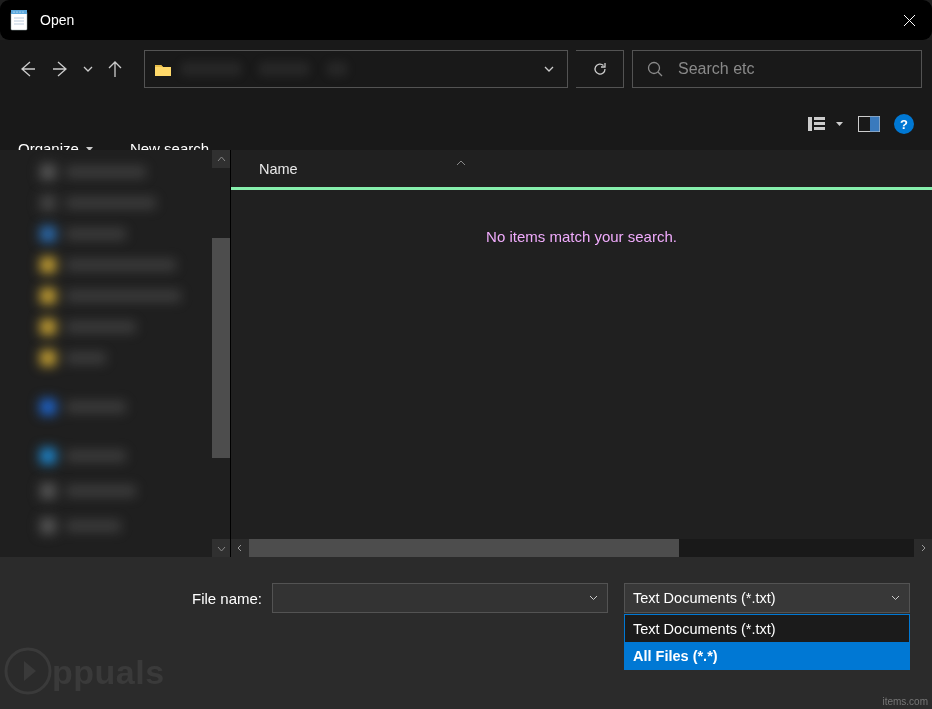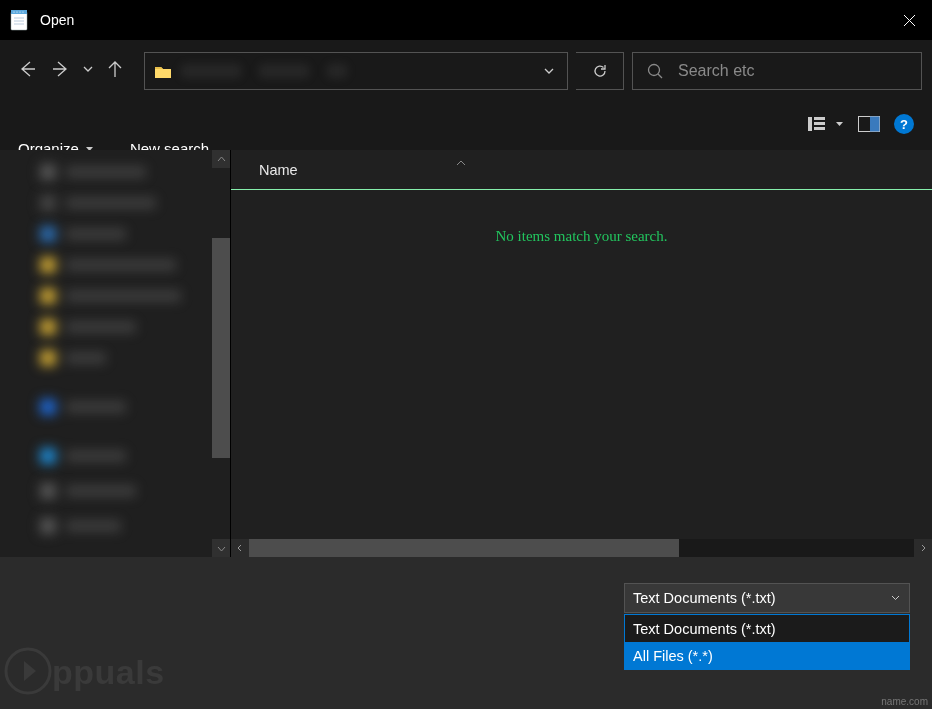--- a/index.html
+++ b/index.html
@@ -1,25 +1,25 @@
 <!DOCTYPE html>
 <html><head>
 <meta charset="utf-8">
 <style>
   * { box-sizing: border-box; margin: 0; padding: 0; font-family: "Segoe UI", Arial, sans-serif; }
   body { width: 932px; height: 709px; background: #1e1e1e; color: #fff; overflow: hidden; position: relative; }
 
   
-  .titlebar { height: 40px; background: #000; display: flex; align-items: center; padding-left: 10px; }
+  .titlebar { height: 40px; background: #000; display: flex; align-items: center; padding-left: 10px; border-radius: 9px; }
   .titlebar .app-icon { width: 20px; height: 24px; margin-right: 10px; display:flex; align-items:center; }
   .titlebar .title { font-size: 14px; color: #fff; }
   .titlebar .close { margin-left: auto; width: 46px; height: 40px; display:flex; align-items:center; justify-content:center; cursor:pointer; }
 
   
-  .navrow { height: 58px; background: #191919; display:flex; align-items:flex-start; padding: 12px 10px; }
+  .navrow { height: 58px; background: #191919; display:flex; align-items:center; padding: 0 10px; }
   .navbtn { width: 34px; height: 34px; display:flex; align-items:center; justify-content:center; color:#ccc; cursor:pointer; }
   .addrbox { flex:1; height: 38px; background:#191919; border:1px solid #535353; margin: 0 8px 0 12px; display:flex; align-items:center; padding-left:8px; }
   .addrbox .folder-icon { width:20px; height:20px; margin-right:8px; display:flex; align-items:center; justify-content:center; }
   .addrbox .path { flex:1; color:#333; display:flex; align-items:center; gap:18px; }
   .addrbox .path span { background: rgba(120,120,120,0.15); border-radius:3px; height:14px; display:inline-block; filter: blur(4px);}
   .addrbox .dd { width:36px; height:36px; display:flex; align-items:center; justify-content:center; color:#ccc; cursor:pointer;}
   .refreshbox { width:48px; height:38px; border:1px solid #535353; border-left:none; display:flex; align-items:center; justify-content:center; color:#ccc; cursor:pointer;}
   .searchbox { width:290px; height:38px; border:1px solid #535353; margin-left:8px; display:flex; align-items:center; padding-left:14px; color:#8a8a8a; cursor:text;}
   .searchbox svg { margin-right:14px; }
 
@@ -35,43 +35,43 @@
   .bodysplit { height: 407px; display:flex; background:#202020; }
   .sidebar { width:230px; background:#1f1f1f; position:relative; overflow:hidden;}
   .sidebar .item { height:31px; display:flex; align-items:center; padding-left:40px; filter: blur(6px);}
   .sidebar .item .sq { width:16px; height:16px; border-radius:2px; margin-right:10px;}
   .sidebar .item .lbl { background:rgba(150,150,150,0.25); height:12px; border-radius:2px;}
   .sidebar .scrollup { position:absolute; top:0; right:0; width:18px; height:18px; background:#303030; display:flex; align-items:center; justify-content:center; cursor:pointer;}
   .sidebar .scrolldown { position:absolute; bottom:0; right:0; width:18px; height:18px; background:#303030; display:flex; align-items:center; justify-content:center; cursor:pointer;}
   .sidebar .thumb { position:absolute; right:0; top:88px; width:18px; height:220px; background:#4d4d4d; cursor:pointer;}
 
   .main { flex:1; background:#202020; display:flex; flex-direction:column; border-left:1px solid #000;}
-  .colheaders { height:40px; display:flex; align-items:center; border-bottom:1px solid #86efac; position:relative;}
+  .colheaders { height:40px; display:flex; align-items:center; border-bottom:3px solid #86efac; position:relative;}
   .colheaders .sort-caret { position:absolute; left:225px; top:2px; color:#888;}
   .colheaders .col { font-size:14.5px; color:#e8e8e8; cursor:pointer;}
   .colheaders .col.name { padding-left:28px; width:460px;}
   .colheaders .col.date { border-left:1px solid #3a3a3a; padding-left:14px; height:26px; display:flex; align-items:center;}
-  .emptymsg { flex:1; display:flex; align-items:flex-start; justify-content:center; padding-top:38px; font-size:15px; color:#22c55e;font-family:Liberation Serif, serif;}
+  .emptymsg { flex:1; display:flex; align-items:flex-start; justify-content:center; padding-top:38px; font-size:15px; color:#f0abfc;}
   .hscroll { height:18px; background:#191919; display:flex; align-items:center;}
   .hscroll .arrow { width:18px; height:18px; background:#2b2b2b; display:flex; align-items:center; justify-content:center; cursor:pointer; color:#999;}
   .hscroll .track { flex:1; height:18px; background:#191919; position:relative;}
   .hscroll .hthumb { position:absolute; left:0; top:0; height:18px; width:430px; background:#4d4d4d; cursor:pointer;}
 
   
   .bottom { height:152px; background:#2b2b2b; padding:26px 22px 10px 22px; position:relative;}
   .row { display:flex; align-items:center; margin-bottom:18px;}
   .row .lbl { width:250px; text-align:right; padding-right:10px; font-size:15px; color:#fff;}
   .combobox { height:30px; background:#333333; border:1px solid #535353; display:flex; align-items:center; padding:0 8px; font-size:14.5px; color:#fff; cursor:pointer; position:relative;}
   .combobox .dd-caret { margin-left:auto; color:#ccc;}
   .filename-box { width:336px; }
   .encoding-box { width:224px; }
   .filter-box { width:286px; position:absolute; right:22px; top:26px; background:#383838;align-items:center;}
   .dropdown-list { position:absolute; top:30px; left:-1px; right:-1px; background:#1b1b1b; border:1px solid #0078d4; z-index:10;}
   .dropdown-list .opt { height:27px; display:flex; align-items:center; padding:0 8px; font-size:14.5px; color:#fff; cursor:pointer;}
-  .dropdown-list .opt.sel { background:#0078d4; }
+  .dropdown-list .opt.sel { background:#0078d4;font-weight:bold; }
 
   .watermark { position:absolute; left:4px; bottom:6px; font-size:34px; font-weight:600; color:rgba(60,60,60,0.9); letter-spacing:0.5px; font-family: Arial, sans-serif;}
   .watermark .circ { display:inline-block; vertical-align:middle;}
   .site { position:absolute; right:2px; bottom:2px; font-size:10px; color:#777; background:#2b2b2b; padding:0 2px;}
 </style>
 </head>
 <body>
 
 <div class="titlebar">
   <span class="app-icon">
@@ -265,20 +265,29 @@
           <svg width="8" height="8" viewBox="0 0 8 8">
             <path d="M3 1 L6 4 L3 7" stroke="#999" fill="none"></path>
           </svg>
         </div>
     </div>
   </div>
 </div>
 
 <div class="bottom">
   <div class="row">
+    <div class="lbl">File name:</div>
+    <div class="combobox filename-box">
+      <span></span>
+      <span class="dd-caret"><svg width="11" height="11" viewBox="0 0 11 11">
+            <path d="M2 4 L5.5 7.5 L9 4" stroke="#ccc" fill="none"></path>
+          </svg></span>
+    </div>
+  </div>
+  <div class="row">
   </div>
 
   <div class="combobox filter-box">
     <span>Text Documents (*.txt)</span>
     <span class="dd-caret"><svg width="11" height="11" viewBox="0 0 11 11">
           <path d="M2 4 L5.5 7.5 L9 4" stroke="#ccc" fill="none"></path>
         </svg></span>
     <div class="dropdown-list">
       <div class="opt">Text Documents (*.txt)</div>
       <div class="opt sel">All Files  (*.*)</div>
@@ -286,14 +295,14 @@
   </div>
 
   <div class="watermark">
     <span class="circ">
       <svg width="48" height="48" viewBox="0 0 48 48">
         <circle cx="24" cy="24" r="22" fill="none" stroke="#3a3a3a" stroke-width="3"></circle>
         <path d="M20 14 L32 24 L20 34 Z" fill="#3a3a3a"></path>
       </svg>
     </span><span>ppuals</span>
   </div>
-  <div class="site">name.com</div>
+  <div class="site">items.com</div>
 </div>
 
 </body></html>

